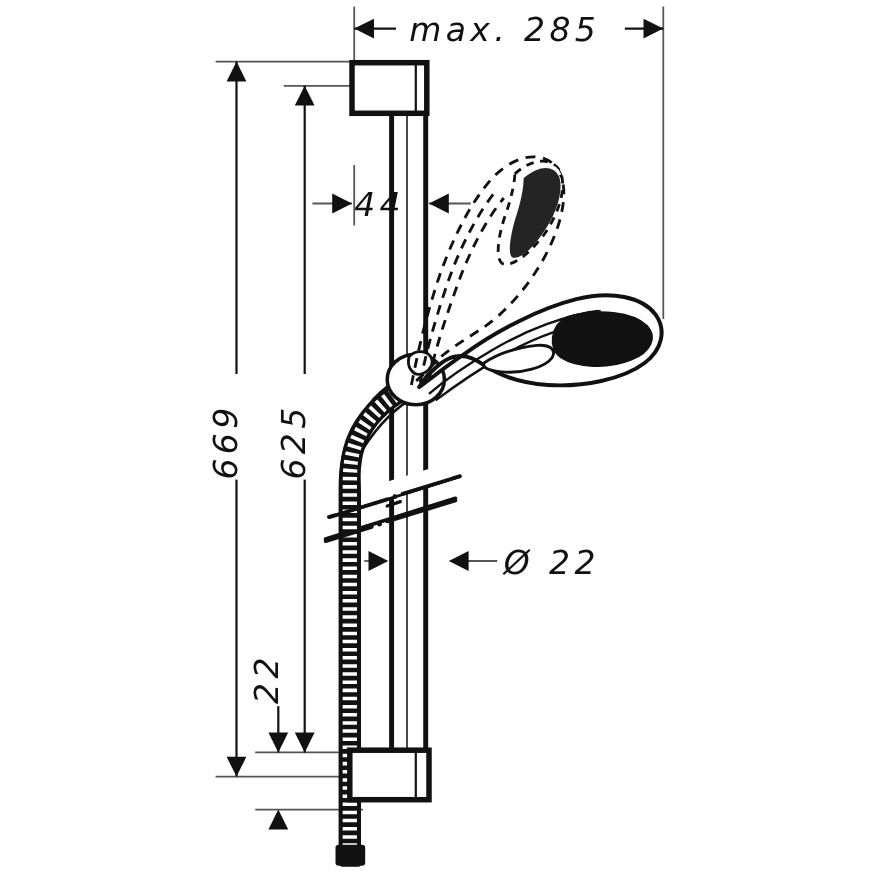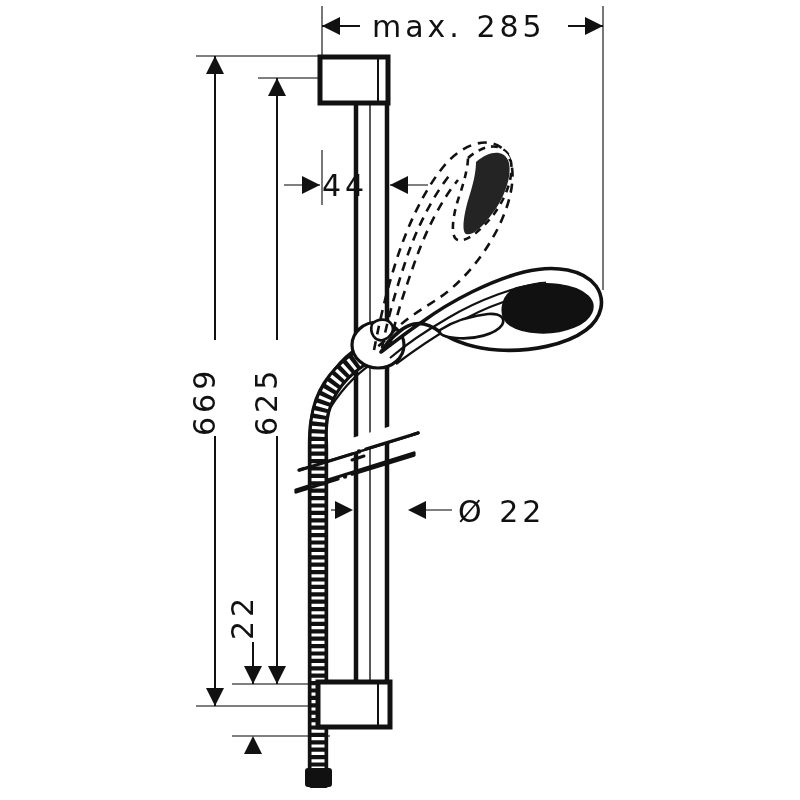--- a/index.html
+++ b/index.html
@@ -10,20 +10,21 @@
   }
   body {
     font-family: "DejaVu Sans", "Liberation Sans", sans-serif;
   }
   #drawing-root {
     position: relative;
     width: 800px;
     height: 800px;
     background: #ffffff;
     overflow: hidden;
+    font-style: italic;
   }
   #drawing-svg {
     display: block;
     width: 800px;
     height: 800px;
   }
   .dim-text {
     font-family: "DejaVu Sans", "Liberation Sans", sans-serif;
     font-size: 30px;
     letter-spacing: 4px;

